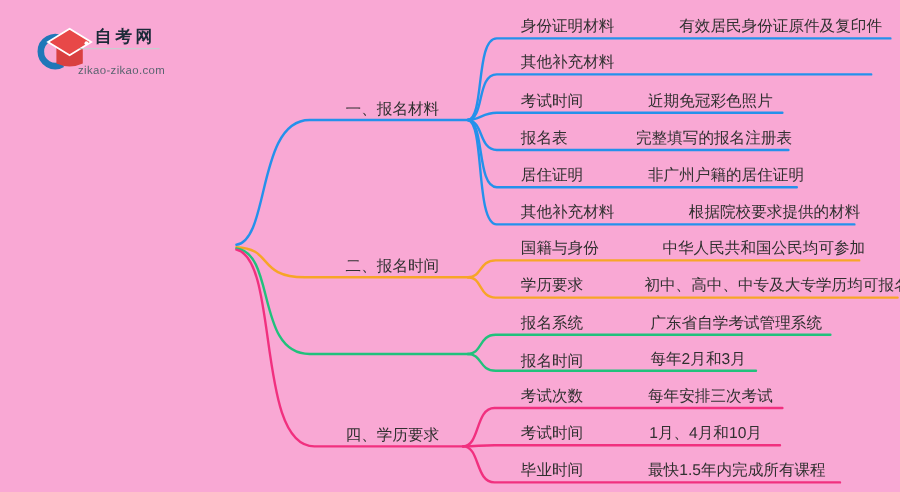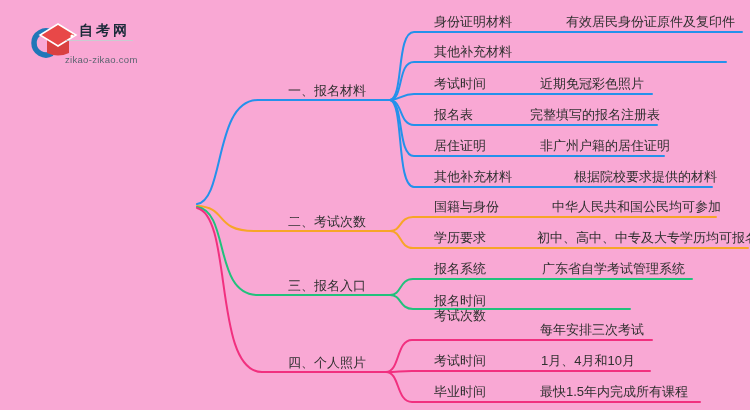--- a/index.html
+++ b/index.html
@@ -62,23 +62,22 @@
       <path stroke="#ffffff" stroke-width="1.5" d="M28 4 L46 15 L28 26 L10 15 Z" fill="#E84848"></path>
       <circle cx="42" cy="16" r="1.6" fill="#ffffff"></circle>
     </svg>
     <div class="logo-title">自考网</div>
     <div class="logo-divider"></div>
     <div class="logo-domain">zikao-zikao.com</div>
   </div>
 
 
   <div class="node-label" style="left:288px;top:83px">一、报名材料</div>
-  <div class="node-label" style="left:288px;top:214px">二、考试次数</div>
-  <div class="node-label" style="left:288px;top:278px">三、报名入口</div>
-  <div class="node-label" style="left:288px;top:355px">四、个人照片</div>
+  <div class="node-label" style="left:288px;top:214px">二、报名时间</div>
+  <div class="node-label" style="left:288px;top:355px">四、学历要求</div>
 
   <div class="txt" style="left:434px;top:14px">身份证明材料</div>
   <div class="txt" style="left:566px;top:14px">有效居民身份证原件及复印件</div>
   <div class="txt" style="left:434px;top:44px">其他补充材料</div>
   <div class="txt" style="left:434px;top:76px">考试时间</div>
   <div class="txt" style="left:540px;top:76px">近期免冠彩色照片</div>
   <div class="txt" style="left:434px;top:107px">报名表</div>
   <div class="txt" style="left:530px;top:107px">完整填写的报名注册表</div>
   <div class="txt" style="left:434px;top:138px">居住证明</div>
   <div class="txt" style="left:540px;top:138px">非广州户籍的居住证明</div>
@@ -86,21 +85,22 @@
   <div class="txt" style="left:574px;top:169px">根据院校要求提供的材料</div>
 
   <div class="txt" style="left:434px;top:199px">国籍与身份</div>
   <div class="txt" style="left:552px;top:199px">中华人民共和国公民均可参加</div>
   <div class="txt" style="left:434px;top:230px">学历要求</div>
   <div class="txt" style="left:537px;top:230px">初中、高中、中专及大专学历均可报名</div>
 
   <div class="txt" style="left:434px;top:261px">报名系统</div>
   <div class="txt" style="left:542px;top:261px">广东省自学考试管理系统</div>
   <div class="txt" style="left:434px;top:293px">报名时间</div>
+  <div class="txt" style="left:542px;top:291px">每年2月和3月</div>
 
-  <div class="txt" style="left:434px;top:308px">考试次数</div>
+  <div class="txt" style="left:434px;top:322px">考试次数</div>
   <div class="txt" style="left:540px;top:322px">每年安排三次考试</div>
   <div class="txt" style="left:434px;top:353px">考试时间</div>
   <div class="txt" style="left:541px;top:353px">1月、4月和10月</div>
   <div class="txt" style="left:434px;top:384px">毕业时间</div>
   <div class="txt" style="left:540px;top:384px">最快1.5年内完成所有课程</div>
 
 </div>
 
 </body></html>

